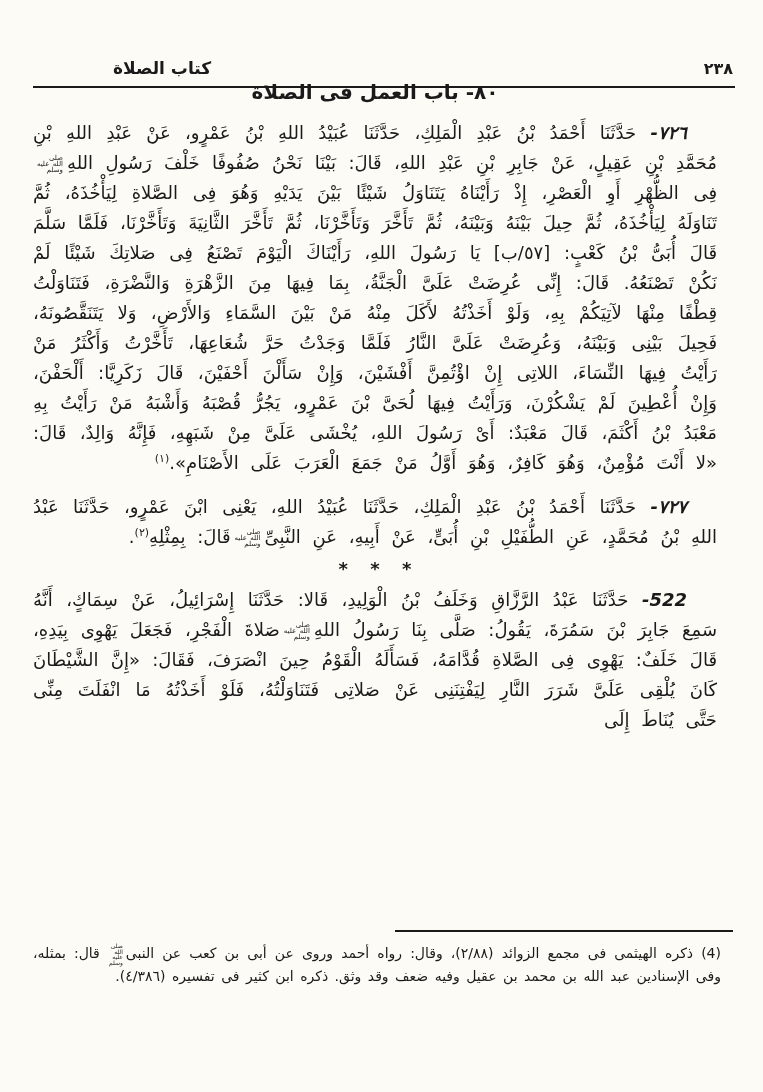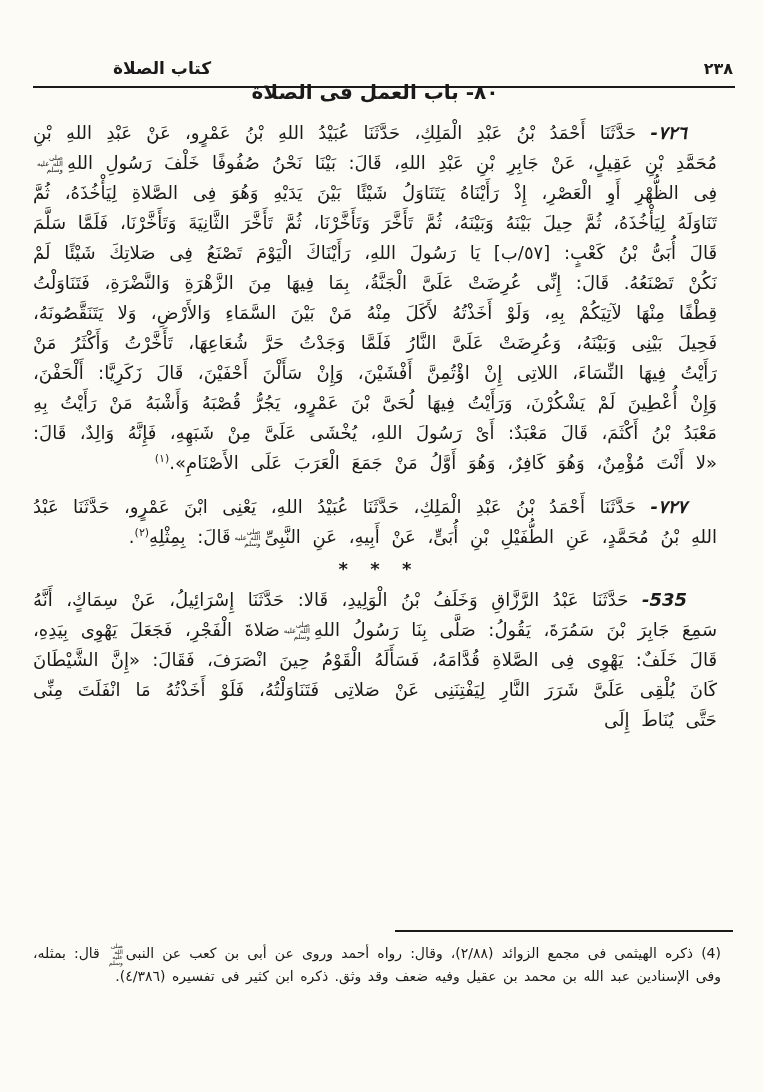--- a/index.html
+++ b/index.html
@@ -111,21 +111,21 @@
 
   <p class="hadith"><b class="hnum">٧٢٦-</b>
     <span>حَدَّثَنَا أَحْمَدُ بْنُ عَبْدِ الْمَلِكِ، حَدَّثَنَا عُبَيْدُ اللهِ بْنُ عَمْرٍو، عَنْ عَبْدِ اللهِ بْنِ مُحَمَّدِ بْنِ عَقِيلٍ، عَنْ جَابِرِ بْنِ عَبْدِ اللهِ، قَالَ: بَيْنَا نَحْنُ صُفُوفًا خَلْفَ رَسُولِ اللهِ</span><span class="saw">صلى الله عليه وسلم</span><span>فِى الظُّهْرِ أَوِ الْعَصْرِ، إِذْ رَأَيْنَاهُ يَتَنَاوَلُ شَيْئًا بَيْنَ يَدَيْهِ وَهُوَ فِى الصَّلاةِ لِيَأْخُذَهُ، ثُمَّ تَنَاوَلَهُ لِيَأْخُذَهُ، ثُمَّ حِيلَ بَيْنَهُ وَبَيْنَهُ، ثُمَّ تَأَخَّرَ وَتَأَخَّرْنَا، ثُمَّ تَأَخَّرَ الثَّانِيَةَ وَتَأَخَّرْنَا، فَلَمَّا سَلَّمَ قَالَ أُبَىُّ بْنُ كَعْبٍ: [٥٧/ب] يَا رَسُولَ اللهِ، رَأَيْنَاكَ الْيَوْمَ تَصْنَعُ فِى صَلاتِكَ شَيْئًا لَمْ نَكُنْ تَصْنَعُهُ. قَالَ: إِنِّى عُرِضَتْ عَلَىَّ الْجَنَّةُ، بِمَا فِيهَا مِنَ الزَّهْرَةِ وَالنَّضْرَةِ، فَتَنَاوَلْتُ قِطْفًا مِنْهَا لآتِيَكُمْ بِهِ، وَلَوْ أَخَذْتُهُ لأَكَلَ مِنْهُ مَنْ بَيْنَ السَّمَاءِ وَالأَرْضِ، وَلا يَتَنَقَّصُونَهُ، فَحِيلَ بَيْنِى وَبَيْنَهُ، وَعُرِضَتْ عَلَىَّ النَّارُ فَلَمَّا وَجَدْتُ حَرَّ شُعَاعِهَا، تَأَخَّرْتُ وَأَكْثَرُ مَنْ رَأَيْتُ فِيهَا النِّسَاءَ، اللاتِى إِنْ اؤْتُمِنَّ أَفْشَيْنَ، وَإِنْ سَأَلْنَ أَحْفَيْنَ، قَالَ زَكَرِيَّا: أَلْحَفْنَ، وَإِنْ أُعْطِينَ لَمْ يَشْكُرْنَ، وَرَأَيْتُ فِيهَا لُحَىَّ بْنَ عَمْرٍو، يَجُرُّ قُصْبَهُ وَأَشْبَهُ مَنْ رَأَيْتُ بِهِ مَعْبَدُ بْنُ أَكْثَمَ، قَالَ مَعْبَدٌ: أَىْ رَسُولَ اللهِ، يُخْشَى عَلَىَّ مِنْ شَبَهِهِ، فَإِنَّهُ وَالِدٌ، قَالَ: «لا أَنْتَ مُؤْمِنٌ، وَهُوَ كَافِرٌ، وَهُوَ أَوَّلُ مَنْ جَمَعَ الْعَرَبَ عَلَى الأَصْنَامِ».</span><sup class="fnref">(١)</sup></p>
 
   <p class="hadith short"><b class="hnum">٧٢٧-</b>
     <span>حَدَّثَنَا أَحْمَدُ بْنُ عَبْدِ الْمَلِكِ، حَدَّثَنَا عُبَيْدُ اللهِ، يَعْنِى ابْنَ عَمْرٍو، حَدَّثَنَا عَبْدُ اللهِ بْنُ مُحَمَّدٍ، عَنِ الطُّفَيْلِ بْنِ أُبَىٍّ، عَنْ أَبِيهِ، عَنِ النَّبِىِّ</span><span class="saw">صلى الله عليه وسلم</span><span>قَالَ: بِمِثْلِهِ</span><sup class="fnref">(٢)</sup><span>.</span></p>
 
   <div class="stars">* * *</div>
 
 
-  <p class="hadith"><b class="hnum">535-</b>
+  <p class="hadith"><b class="hnum">522-</b>
     <span>حَدَّثَنَا عَبْدُ الرَّزَّاقِ وَخَلَفُ بْنُ الْوَلِيدِ، قَالا: حَدَّثَنَا إِسْرَائِيلُ، عَنْ سِمَاكٍ، أَنَّهُ سَمِعَ جَابِرَ بْنَ سَمُرَةَ، يَقُولُ: صَلَّى بِنَا رَسُولُ اللهِ</span><span class="saw">صلى الله عليه وسلم</span><span>صَلاةَ الْفَجْرِ، فَجَعَلَ يَهْوِى بِيَدِهِ، قَالَ خَلَفٌ: يَهْوِى فِى الصَّلاةِ قُدَّامَهُ، فَسَأَلَهُ الْقَوْمُ حِينَ انْصَرَفَ، فَقَالَ: «إِنَّ الشَّيْطَانَ كَانَ يُلْقِى عَلَىَّ شَرَرَ النَّارِ لِيَفْتِنَنِى عَنْ صَلاتِى فَتَنَاوَلْتُهُ، فَلَوْ أَخَذْتُهُ مَا انْفَلَتَ مِنِّى حَتَّى يُنَاطَ إِلَى</span></p>
 
 </main>
 
 <footer class="footnotes">
   <div class="fn-divider"></div>
   <p class="footnote"><span>(4) ذكره الهيثمى فى مجمع الزوائد (٢/٨٨)، وقال: رواه أحمد وروى عن أبى بن كعب عن النبى</span><span class="saw fn">صلى الله عليه وسلم</span><span>قال: بمثله، وفى الإسنادين عبد الله بن محمد بن عقيل وفيه ضعف وقد وثق. ذكره ابن كثير فى تفسيره (٤/٣٨٦).</span></p>
 </footer>
 
 </body></html>

